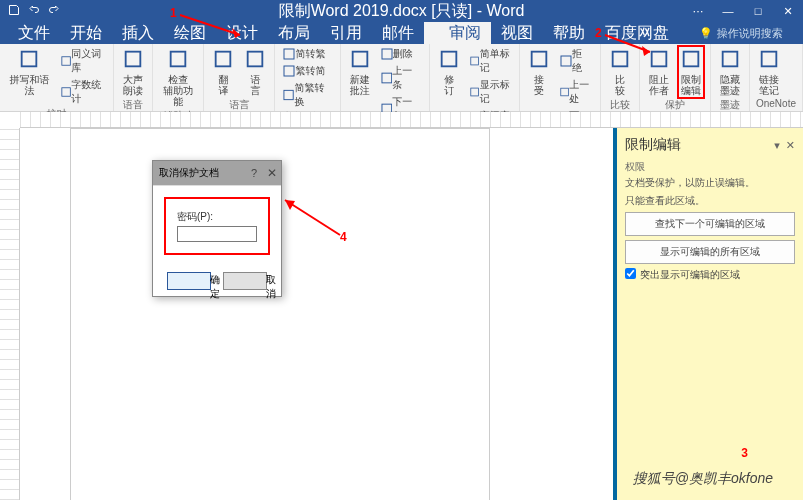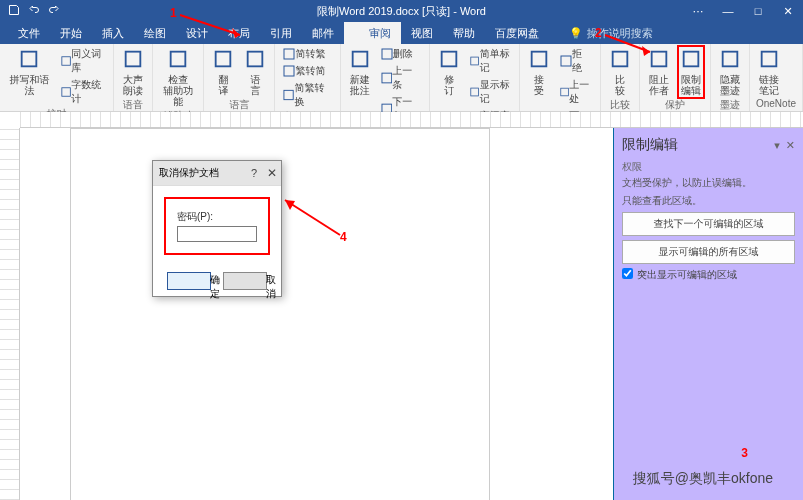--- a/index.html
+++ b/index.html
@@ -1,26 +1,26 @@
 <!DOCTYPE html>
 <html><head>
 <meta charset="utf-8">
 <style>
 * { margin: 0; padding: 0; box-sizing: border-box; font-family: "Microsoft YaHei", sans-serif; }
 body { width: 803px; height: 500px; overflow: hidden; background: #fff; font-size: 11px; position: relative; }
 
 .titlebar { height: 22px; background: #2b579a; color: #fff; display: flex; align-items: center; position: relative; }
 .qat { display: flex; align-items: center; gap: 8px; padding-left: 8px; }
 .qat svg { width: 12px; height: 12px; fill: #fff; }
-.title-center { position: absolute; left: 50%; transform: translateX(-50%); font-size: 11px; color: #fff; }
+.title-center { position: absolute; left: 50%; transform: translateX(-50%); font-size: 16px; color: #fff; }
 .win-controls { position: absolute; right: 0; display: flex; }
 .win-btn { width: 30px; height: 22px; display: flex; align-items: center; justify-content: center; color: #fff; }
 
 .tabs { height: 22px; background: #2b579a; display: flex; align-items: stretch; padding-left: 8px; }
-.tab { padding: 0 10px; color: #fff; font-size: 11px; display: flex; align-items: center; cursor: pointer; text-align: center; }
+.tab { padding: 0 10px; color: #fff; font-size: 16px; display: flex; align-items: center; cursor: pointer; text-align: center; }
 .tab.active { background: #f3f3f3; color: #2b579a; padding-left: 25px; }
 .tell-me { margin-left: 20px; color: #cde; display: flex; align-items: center; gap: 4px; }
 
 .ribbon { height: 68px; background: #f3f3f3; border-bottom: 1px solid #d4d4d4; display: flex; }
 .group { border-right: 1px solid #e1e1e1; padding: 2px 6px; display: flex; flex-direction: column; justify-content: space-between; }
 .group-content { display: flex; gap: 6px; align-items: flex-start; flex: 1; }
 .group-label { font-size: 10px; color: #666; text-align: center; }
 .big-btn { display: flex; flex-direction: column; align-items: center; gap: 2px; padding: 2px; cursor: pointer; justify-content: center; }
 .big-btn svg { width: 22px; height: 22px; }
 .btn-label { font-size: 10px; color: #444; text-align: center; line-height: 11px; }
@@ -30,44 +30,44 @@
 .highlighted { outline: 2px solid red; outline-offset: -1px; }
 
 .ruler-h { height: 16px; background: #fff; border-bottom: 1px solid #ccc; margin-left: 20px; position: relative; }
 .ruler-h::before { content: ""; position: absolute; height: 100%; width: 100%; background: repeating-linear-gradient(90deg, #999 0 1px, transparent 1px 10px); opacity: 0.3; }
 .workspace { display: flex; height: calc(100% - 112px - 16px); }
 .ruler-v { width: 20px; background: #fff; border-right: 1px solid #ccc; position: relative; }
 .ruler-v::before { content: ""; position: absolute; width: 100%; height: 100%; background: repeating-linear-gradient(0deg, #999 0 1px, transparent 1px 10px); opacity: 0.3; }
 .doc-area { flex: 1; background: #fff; position: relative; }
 .page { position: absolute; left: 50px; top: 0; width: 420px; height: 600px; background: #fff; border: 1px solid #ccc; }
 
-.side-panel { width: 190px; border-left: 1px solid #0369a1; background: #c4b5fd; padding: 8px; font-size: 11px; }
+.side-panel { width: 190px; border-left: 4px solid #0369a1; background: #fef9c3; padding: 8px; font-size: 11px; }
 .sp-header { display: flex; justify-content: space-between; align-items: center; margin-bottom: 6px; }
 .sp-title { font-size: 14px; color: #333; }
 .sp-icons { display: flex; gap: 6px; color: #666; }
 .sp-section-label { color: #666; font-size: 10px; margin: 6px 0 2px; }
 .sp-text { color: #555; font-size: 10px; margin-bottom: 4px; }
 .sp-btn { display: block; width: 100%; background: #fdfdfd; border: 1px solid #ababab; padding: 4px; margin: 4px 0; font-size: 10px; color: #444; cursor: pointer; }
 .sp-check { display: flex; gap: 4px; font-size: 10px; color: #444; margin-top: 4px; }
 .sp-check input { width: 11px; height: 11px; }
 
 .dialog { position: absolute; left: 152px; top: 160px; width: 130px; background: #fff; border: 1px solid #888; box-shadow: 2px 2px 8px rgba(0,0,0,0.3); z-index: 100; }
-.dlg-title { height: 20px; background: #e5e5e5; display: flex; align-items: center; padding: 12px 6px; font-size: 10px; border-bottom: 1px solid #ddd; position: relative; }
+.dlg-title { height: 20px; background: #a3a3a3; display: flex; align-items: center; padding: 12px 6px; font-size: 10px; border-bottom: 1px solid #ddd; position: relative; }
 .dlg-close { position: absolute; right: 4px; font-size: 12px; color: #444; cursor: pointer; }
 .dlg-help { position: absolute; right: 24px; font-size: 11px; color: #444; }
 .dlg-body { padding: 13px; outline: 2px solid red; outline-offset: -2px; margin: 11px; }
 .dlg-label { font-size: 10px; color: #333; }
 .dlg-input { width: 100%; height: 16px; border: 1px solid #7a7a7a; margin-top: 2px; font-size: 10px; padding: 0 2px; }
 .dlg-buttons { display: flex; justify-content: center; gap: 12px; padding: 6px; }
 .dlg-btn { width: 44px; height: 18px; border: 1px solid #888; background: #e1e1e1; font-size: 10px; cursor: pointer; padding-left: 42px; }
 .dlg-btn.primary { border: 1px solid #2b579a; background: #e5f1fb; }
 
 .arrow { position: absolute; pointer-events: none; z-index: 200; }
 .anno-num { position: absolute; color: red; font-size: 12px; font-weight: bold; z-index: 201; }
-.watermark { position: absolute; right: 30px; bottom: 12px; font-size: 14px; color: #444; }
+.watermark { position: absolute; right: 30px; bottom: 12px; font-size: 14px; color: #444; font-style: italic; }
 </style>
 </head>
 <body>
 
 <div class="titlebar">
   <div class="qat">
     <span><svg viewBox="0 0 24 24">
           <path d="M3 3h14l4 4v14H3z" fill="none" stroke="#fff" stroke-width="2"></path>
         </svg></span>
     <span><svg viewBox="0 0 24 24">

